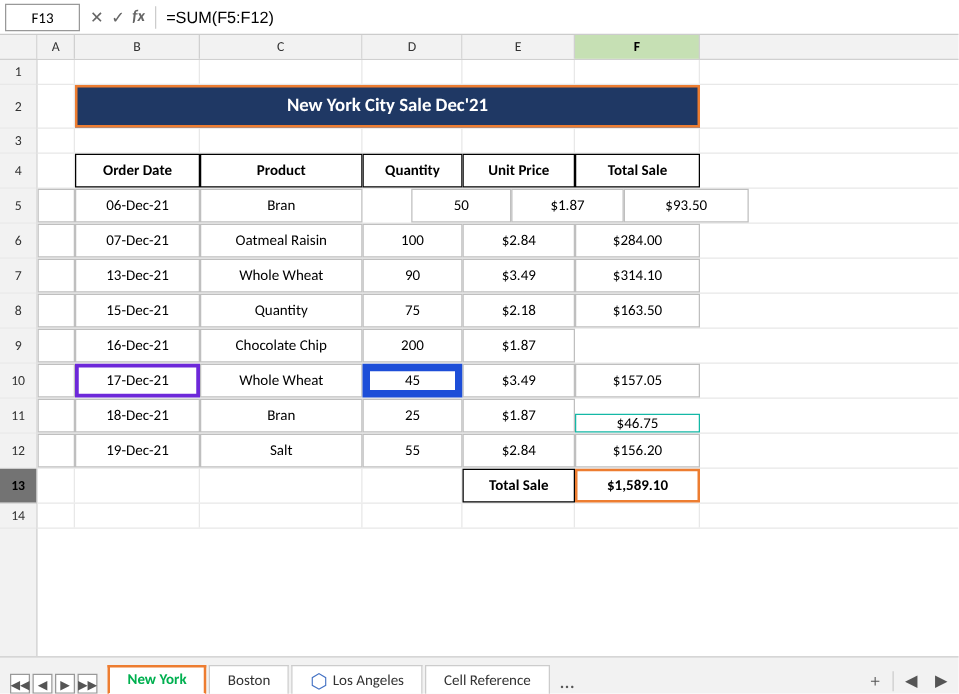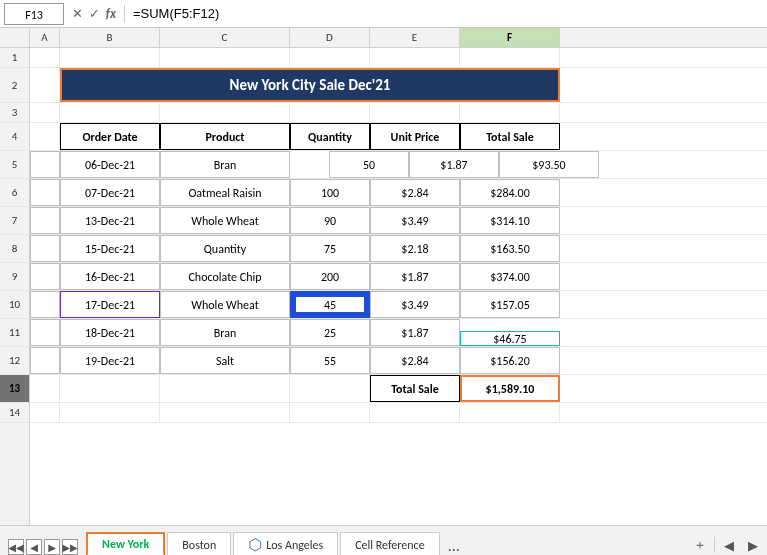--- a/index.html
+++ b/index.html
@@ -375,25 +375,24 @@
       <div class="cell col-d" style="border:1px solid #bfbfbf;">75</div>
       <div class="cell col-e" style="border:1px solid #bfbfbf;">$2.18</div>
       <div class="cell col-f" style="border:1px solid #bfbfbf;">$163.50</div>
     </div>
         <div class="grid-row row-h-28 data-row">
       <div class="cell col-a"></div>
       <div class="cell col-b" style="border:1px solid #bfbfbf;">16-Dec-21</div>
       <div class="cell col-c" style="border:1px solid #bfbfbf;">Chocolate Chip</div>
       <div class="cell col-d" style="border:1px solid #bfbfbf;">200</div>
       <div class="cell col-e" style="border:1px solid #bfbfbf;">$1.87</div>
-      <div class="cell col-f" style="border:1px solid #bfbfbf;">$374.00</div>
-    </div>
-        <div class="grid-row row-h-28 data-row">
-      <div class="cell col-a"></div>
-      <div class="cell col-b" style="border:1px solid #6d28d9;">17-Dec-21</div>
+    </div>
+        <div class="grid-row row-h-28 data-row">
+      <div class="cell col-a"></div>
+      <div class="cell col-b" style="border:3px solid #6d28d9;">17-Dec-21</div>
       <div class="cell col-c" style="border:1px solid #bfbfbf;">Whole Wheat</div>
       <div class="cell col-d" style="border:6px solid #1d4ed8;">45</div>
       <div class="cell col-e" style="border:1px solid #bfbfbf;">$3.49</div>
       <div class="cell col-f" style="border:1px solid #bfbfbf;">$157.05</div>
     </div>
         <div class="grid-row row-h-28 data-row">
       <div class="cell col-a"></div>
       <div class="cell col-b" style="border:1px solid #bfbfbf;">18-Dec-21</div>
       <div class="cell col-c" style="border:1px solid #bfbfbf;">Bran</div>
       <div class="cell col-d" style="border:1px solid #bfbfbf;">25</div>

